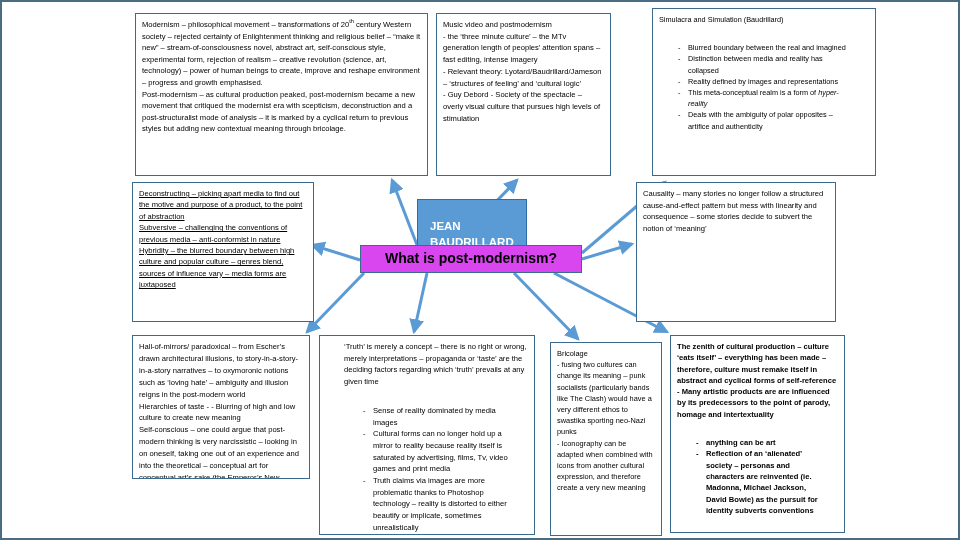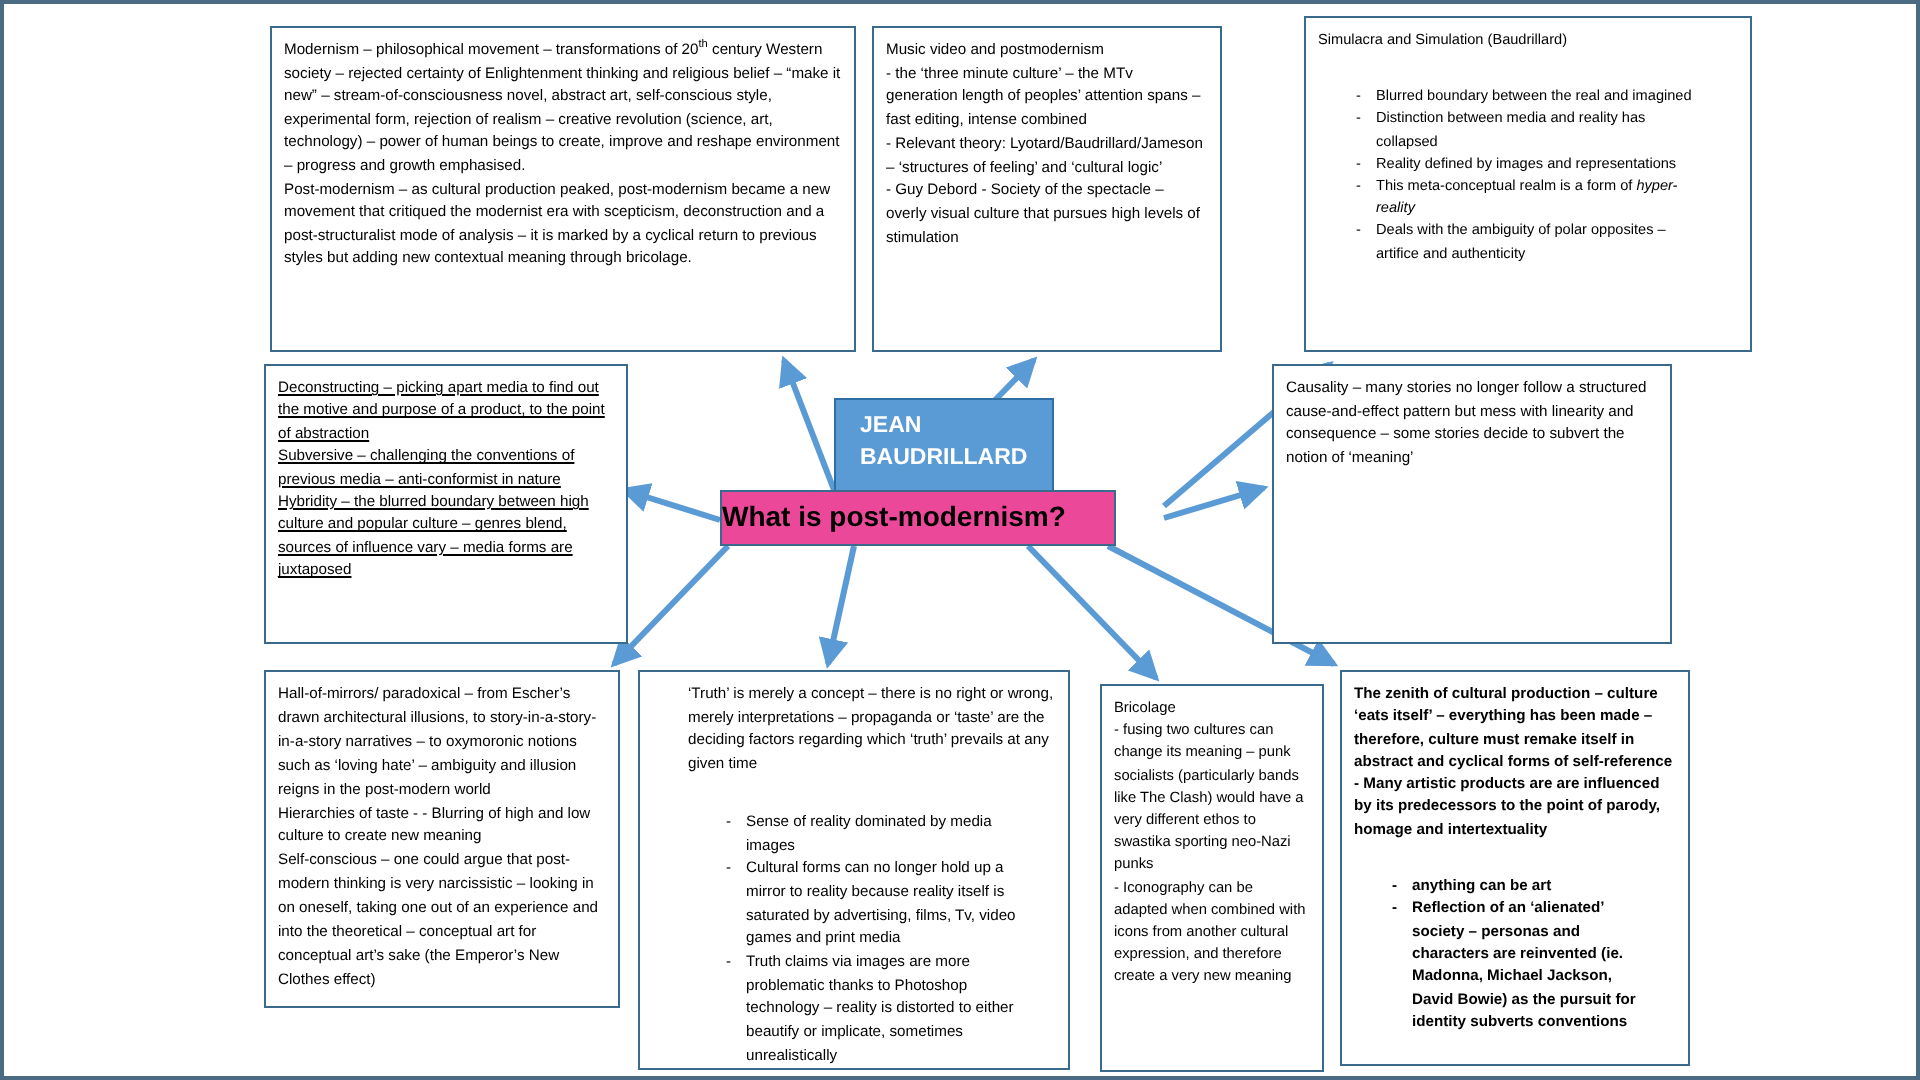--- a/index.html
+++ b/index.html
@@ -52,44 +52,44 @@
   #center-name{
     position:absolute;
     left:415px;top:197px;width:110px;height:48px;
     box-sizing:border-box;
     background:#5B9BD5;
     border:1.2px solid #2f6ea5;
     color:#ffffff;
     font-weight:bold;
     font-size:11.5px;
     line-height:16px;
-    padding:5px 0 0 12px;
+    padding:18px 0 0 12px;
     z-index:4;
   }
   #center-question{
     position:absolute;
-    left:358px;top:243px;width:198px;height:28px;
+    left:358px;top:243px;width:222px;height:28px;
     box-sizing:border-box;
-    background:#ec4899;
+    background:#d946ef;
     border:1.6px solid #3b6a8f;
     color:#000000;
     font-weight:bold;
     font-size:14px;
     line-height:25px;
-    text-align:left;
+    text-align:center;
     z-index:5;
   }
 
   
   #n-modernism      {left:133px; top:11px;  width:293px; height:163px;}
   #n-musicvideo     {left:434px; top:11px;  width:175px; height:163px;}
   #n-simulacra      {left:650px; top:6px;   width:224px; height:168px;}
   #n-deconstructing {left:130px; top:180px; width:182px; height:140px;}
   #n-causality      {left:634px; top:180px; width:200px; height:140px;}
-  #n-hallofmirrors  {left:130px; top:333px; width:178px; height:169px;}
+  #n-hallofmirrors  {left:130px; top:333px; width:178px; height:144px;}
   #n-truth          {left:317px; top:333px; width:216px; height:200px;}
   #n-bricolage      {left:548px; top:340px; width:112px; height:194px;}
   #n-zenith         {left:668px; top:333px; width:175px; height:198px;font-weight:bold;}
 
   #n-simulacra{font-size:7.3px;line-height:11.2px;}
   #n-causality{line-height:11.6px;}
   #n-zenith{line-height:11.3px;}
   #n-bricolage{line-height:11.2px;font-size:7.4px;}
   #n-hallofmirrors{line-height:11.9px;}
   #n-truth{line-height:11.7px;padding-left:24px;}
@@ -121,21 +121,21 @@
     </g>
   </svg>
 
   <div class="node" id="n-modernism">
     <p><span>Modernism – philosophical movement – transformations of 20<sup>th</sup> century Western society – rejected certainty of Enlightenment thinking and religious belief – “make it new” – stream-of-consciousness novel, abstract art, self-conscious style, experimental form, rejection of realism – creative revolution (science, art, technology) – power of human beings to create, improve and reshape environment – progress and growth emphasised.</span></p>
     <p>Post-modernism – as cultural production peaked, post-modernism became a new movement that critiqued the modernist era with scepticism, deconstruction and a post-structuralist mode of analysis – it is marked by a cyclical return to previous styles but adding new contextual meaning through bricolage.</p>
   </div>
 
   <div class="node" id="n-musicvideo">
     <p>Music video and postmodernism</p>
-    <p>- the ‘three minute culture’ – the MTv generation length of peoples’ attention spans – fast editing, intense combined</p>
+    <p>- the ‘three minute culture’ – the MTv generation length of peoples’ attention spans – fast editing, intense imagery</p>
     <p>- Relevant theory: Lyotard/Baudrillard/Jameson – ‘structures of feeling’ and ‘cultural logic’</p>
     <p>- Guy Debord - Society of the spectacle – overly visual culture that pursues high levels of stimulation</p>
   </div>
 
   <div class="node" id="n-simulacra">
     <p>Simulacra and Simulation (Baudrillard)</p>
     <ul>
       <li>Blurred boundary between the real and imagined</li>
       <li>Distinction between media and reality has collapsed</li>
       <li>Reality defined by images and representations</li>

